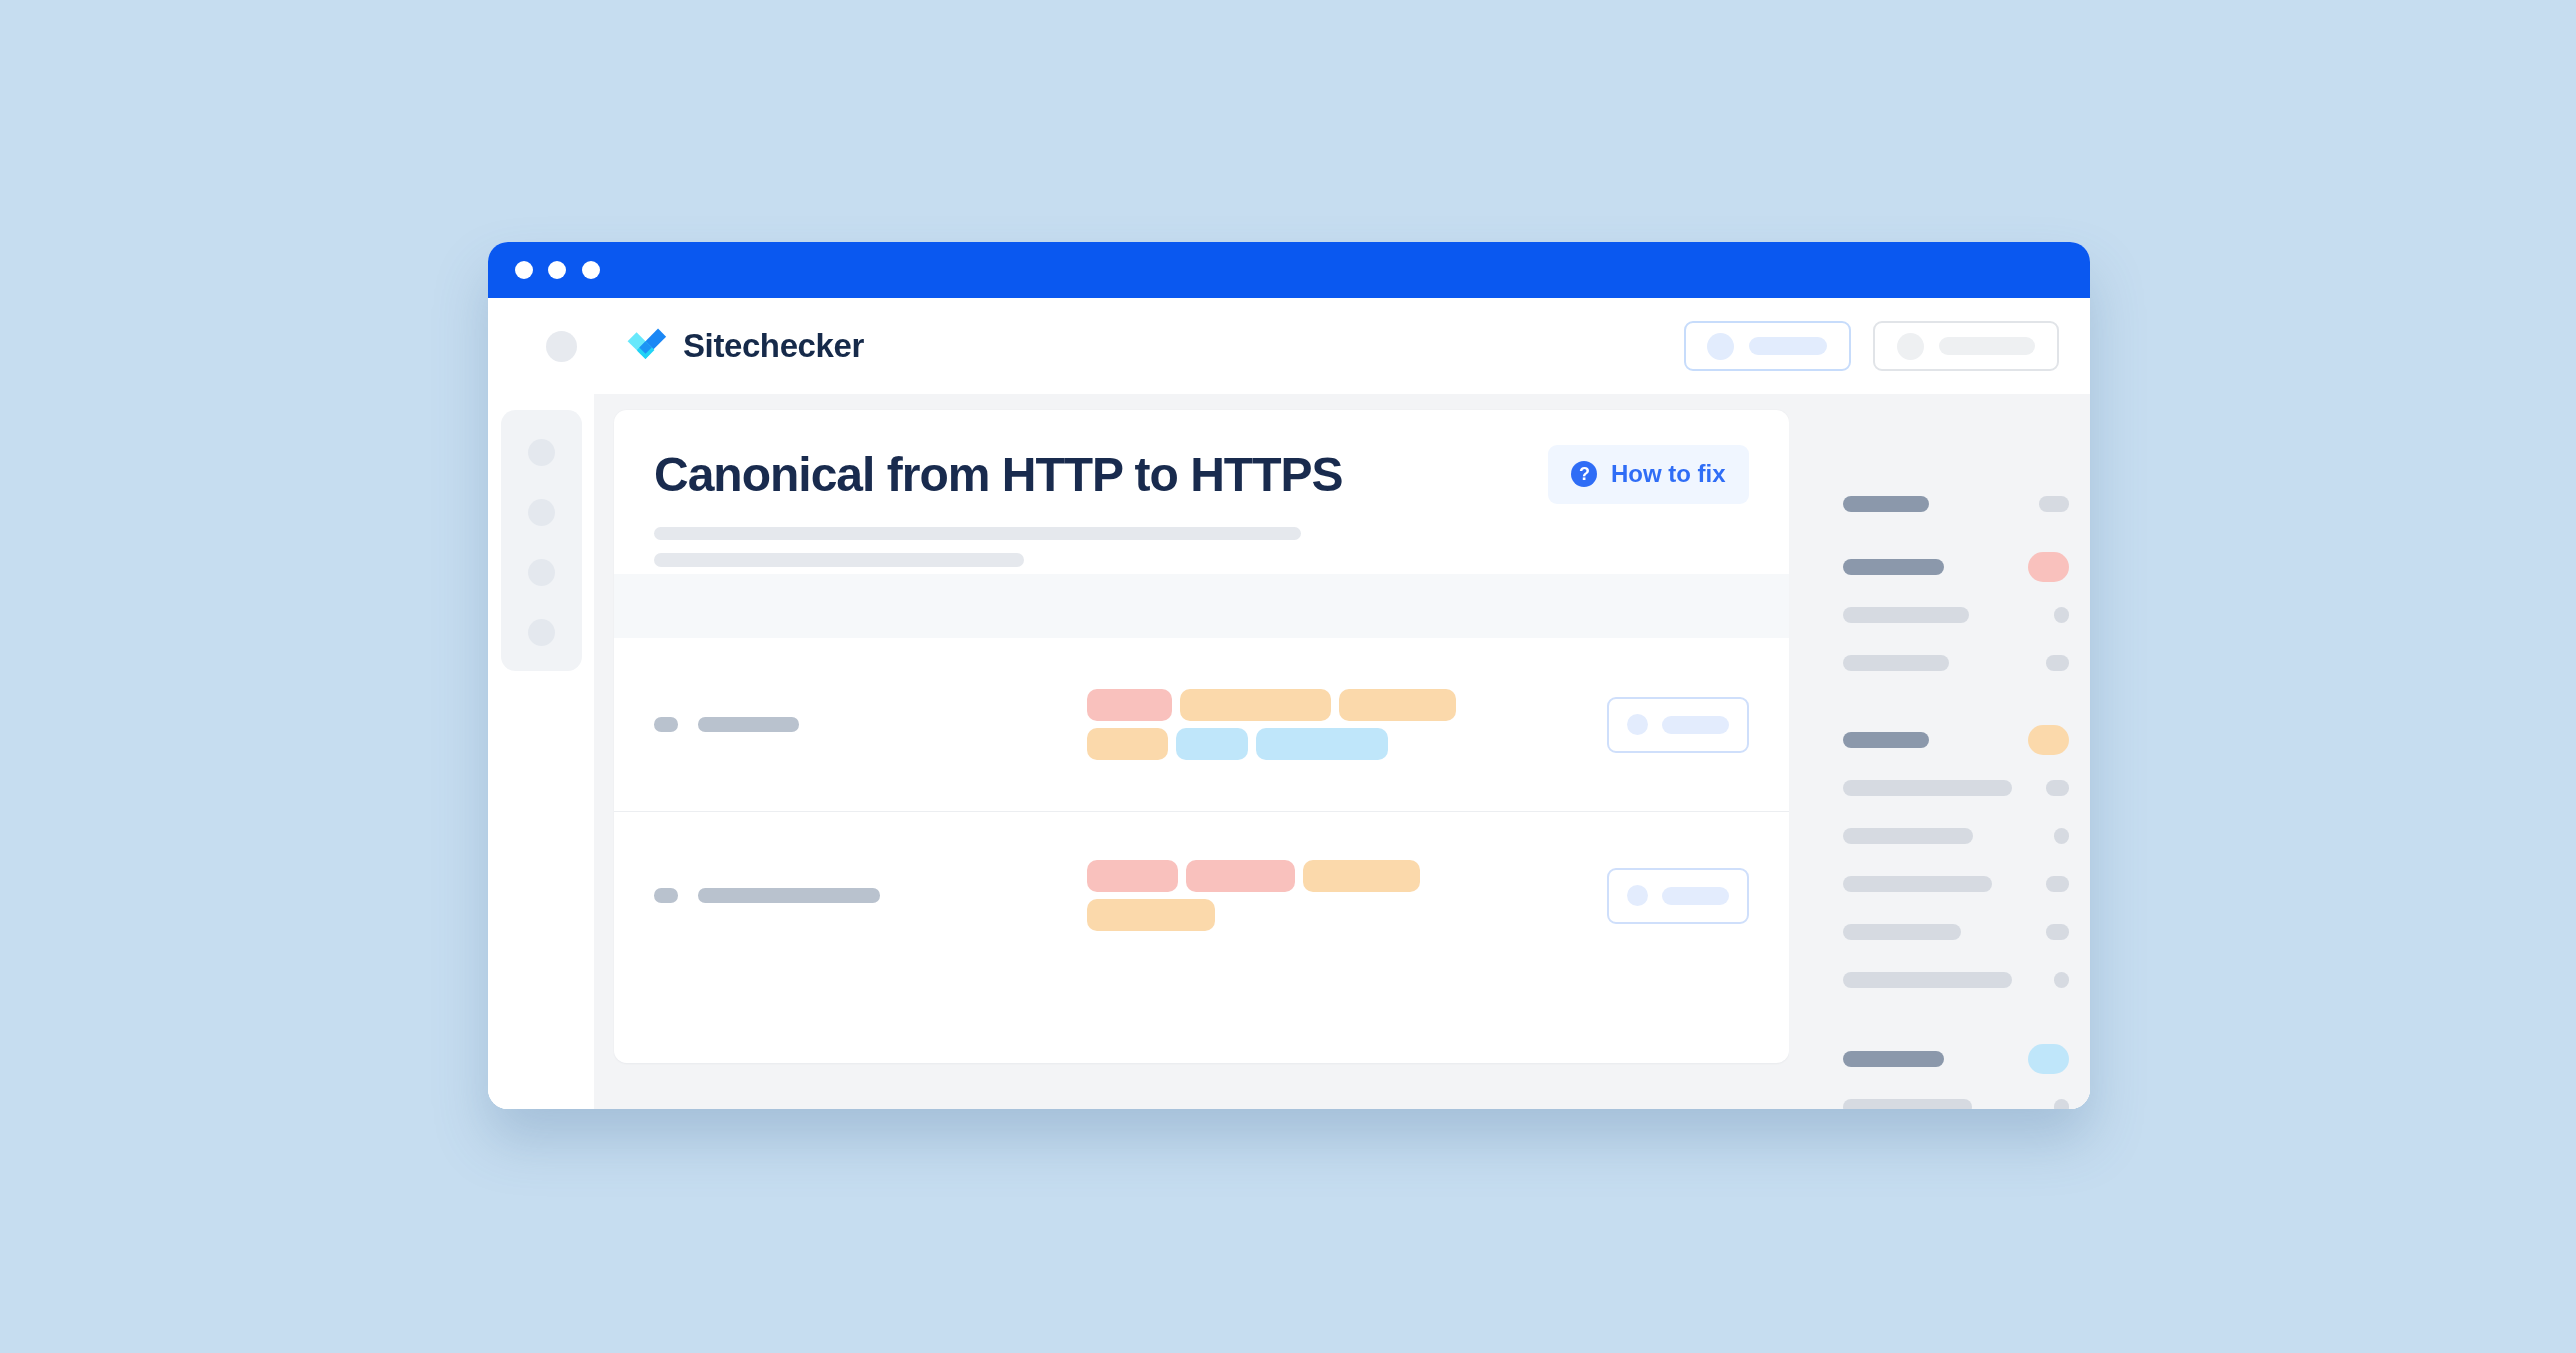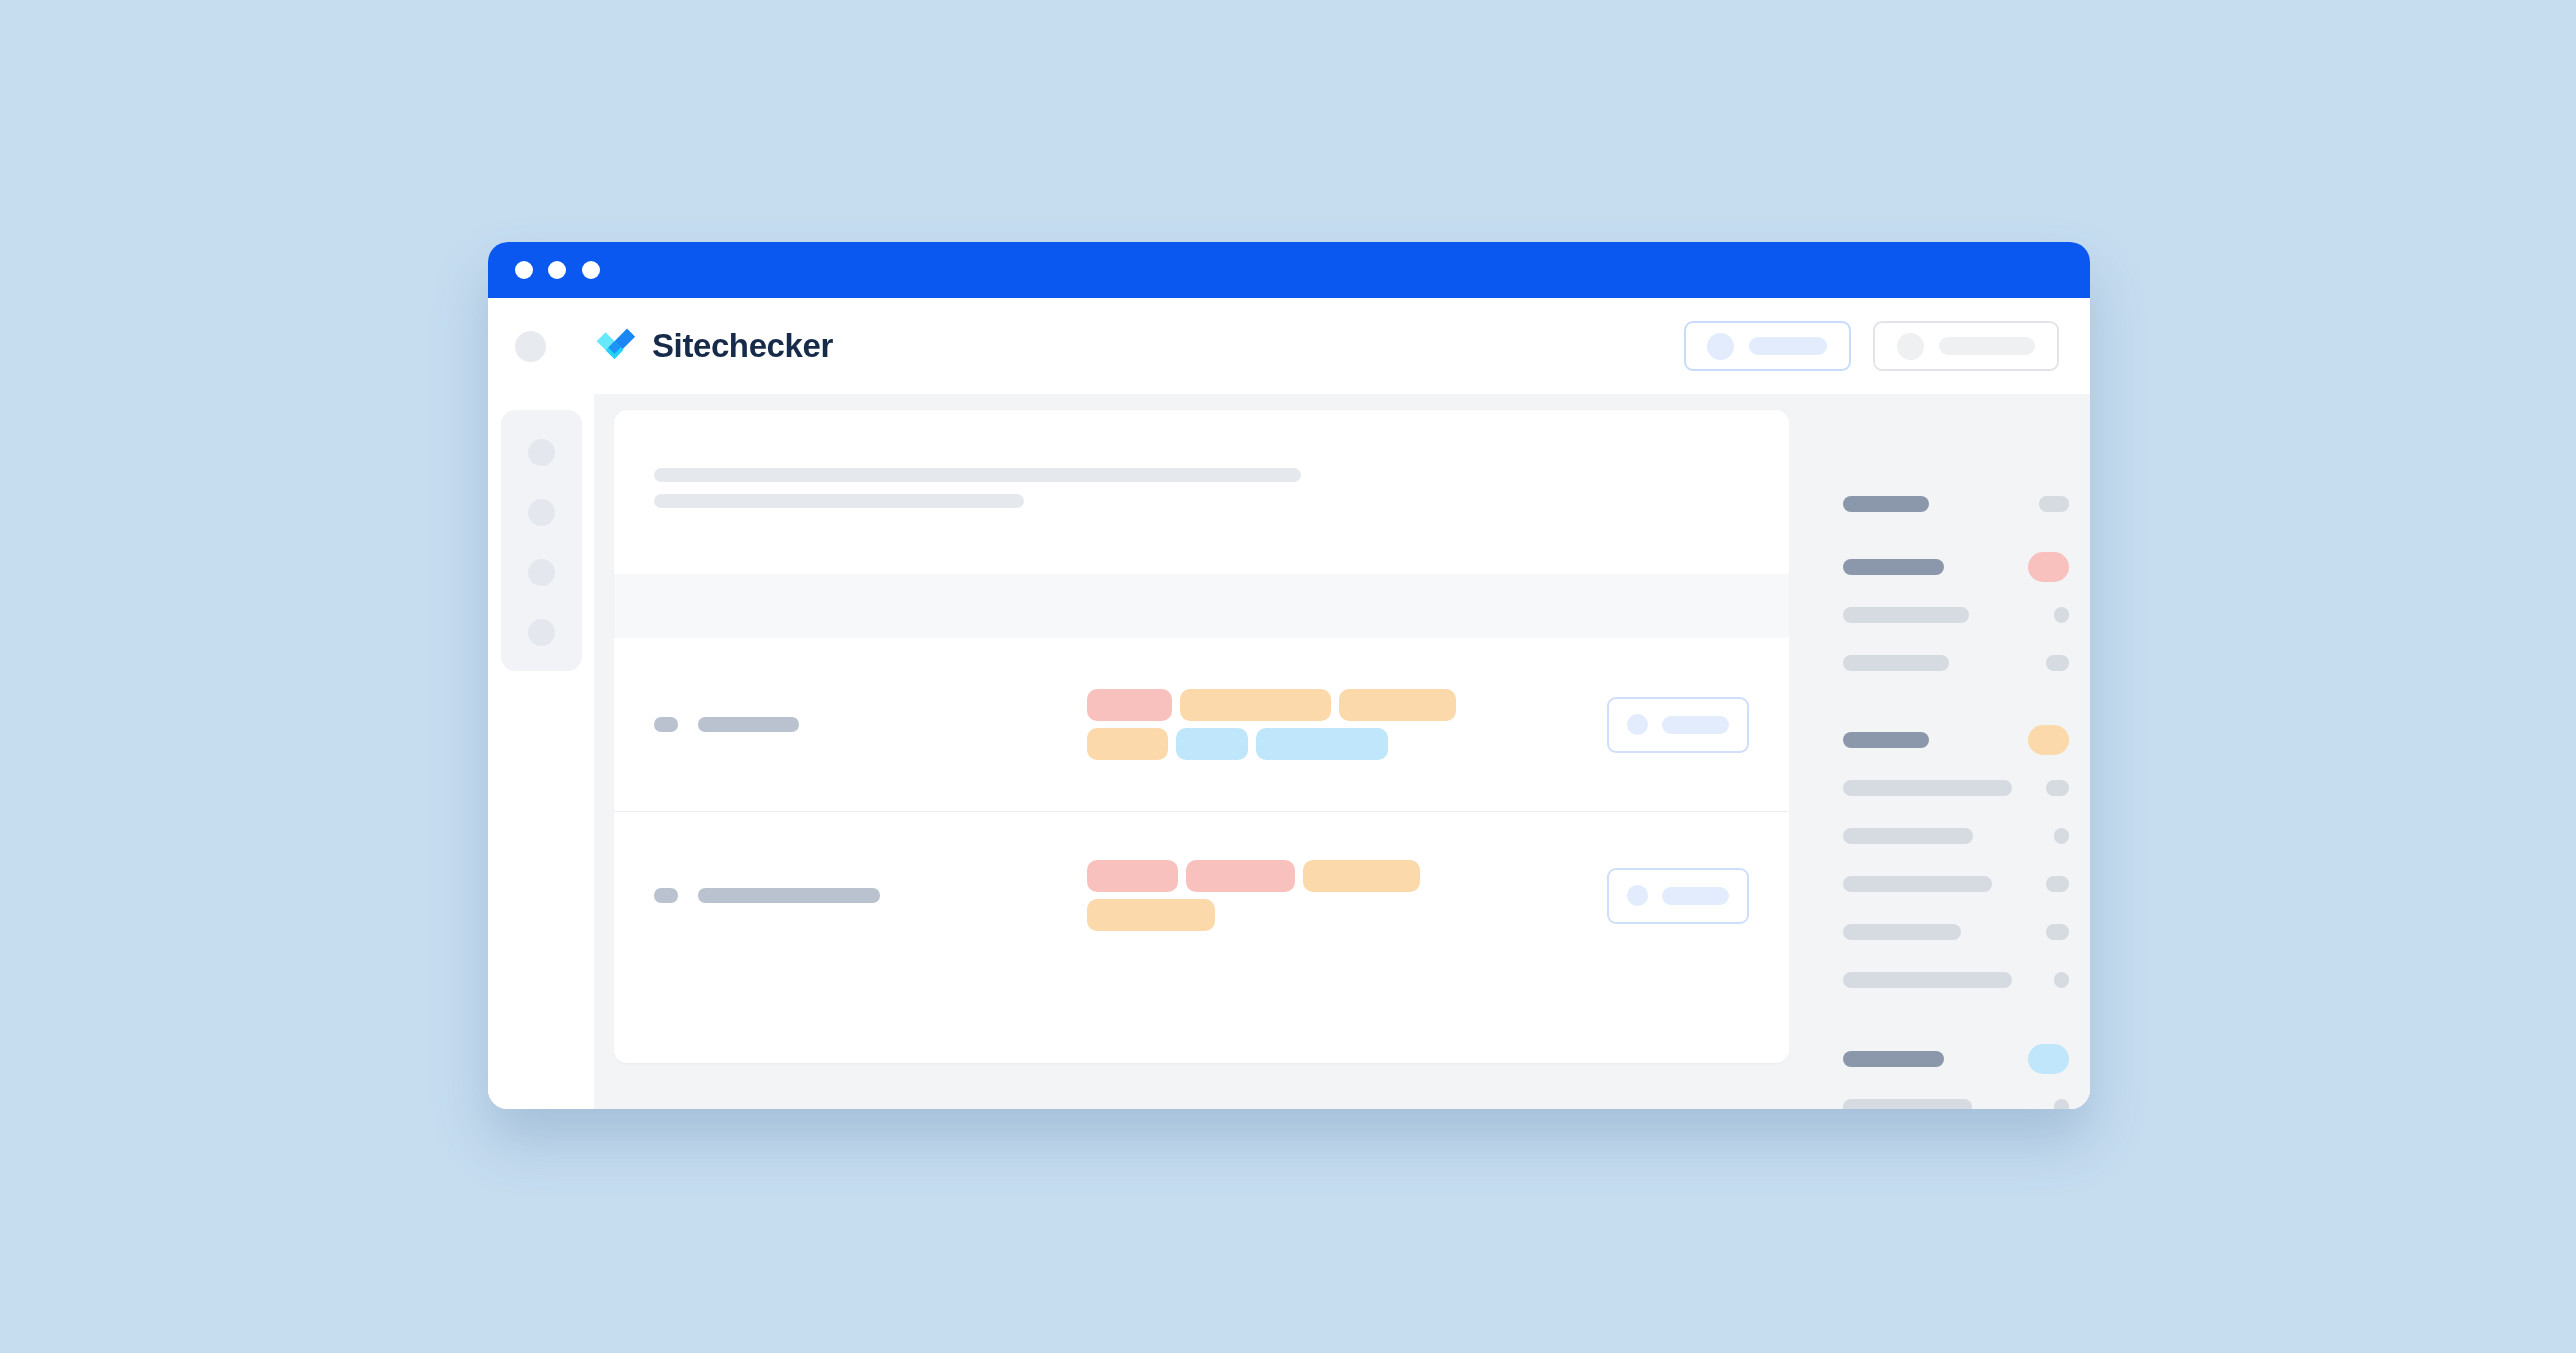--- a/index.html
+++ b/index.html
@@ -32,21 +32,21 @@
     gap: 15.3px;
   }
   .dot { width: 18px; height: 18px; border-radius: 50%; background: #ffffff; }
 
   
   .appheader {
     height: 96px;
     background: #ffffff;
     display: flex;
     align-items: center;
-    padding: 0 31px 0 27px;
+    padding: 0 31px 0 58px;
   }
   .hamburger-circle {
     width: 31px; height: 31px; border-radius: 50%;
     background: #e7eaef; flex: 0 0 auto;
   }
   .brand { display: flex; align-items: center; gap: 16px; margin-left: 47px; }
   .logo-mark { width: 43px; height: 43px; display: block; }
   .brand-name {
     font-size: 33px; font-weight: 700; color: #162a4a;
     letter-spacing: -0.4px; white-space: nowrap;
@@ -196,20 +196,27 @@
         <span class="nav-icon"></span>
         <span class="nav-icon"></span>
       </div>
     </div>
 
     <div class="content">
       <div class="maincol">
         <div class="card">
 
           <div class="card-head">
+            <div class="card-title-row">
+              <h1 class="page-title">Canonical from HTTP to HTTPS</h1>
+              <div class="howtofix">
+                <span class="q-icon">?</span>
+                <span class="howtofix-label">How to fix</span>
+              </div>
+            </div>
             <div class="subbar w1" style="width: 647px;"></div>
             <div class="subbar w2" style="width: 370px;"></div>
           </div>
 
           <div class="table-headband"></div>
 
           <div id="rows">
               <div class="row">
                 <div class="row-left">
                   <span class="row-dot"></span>

